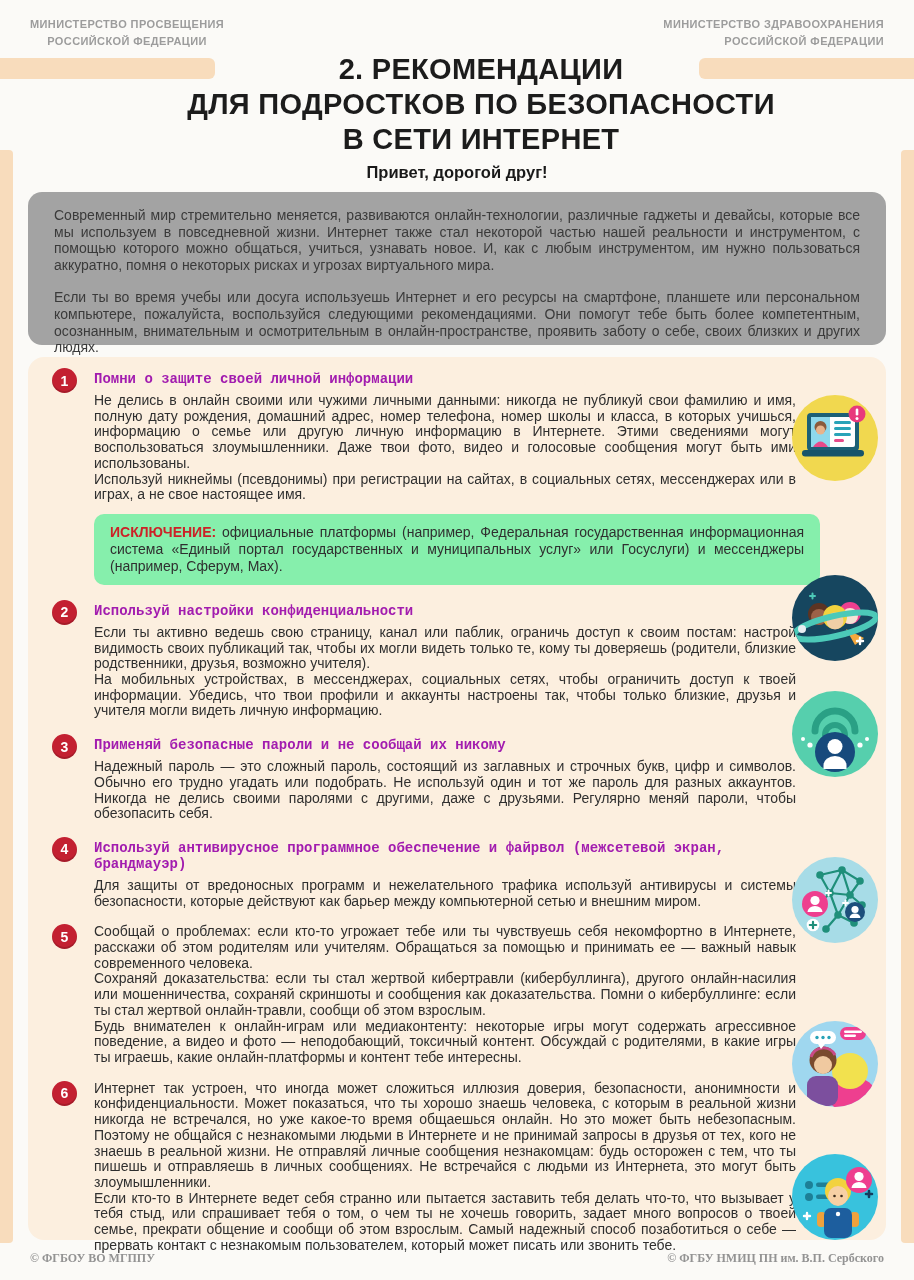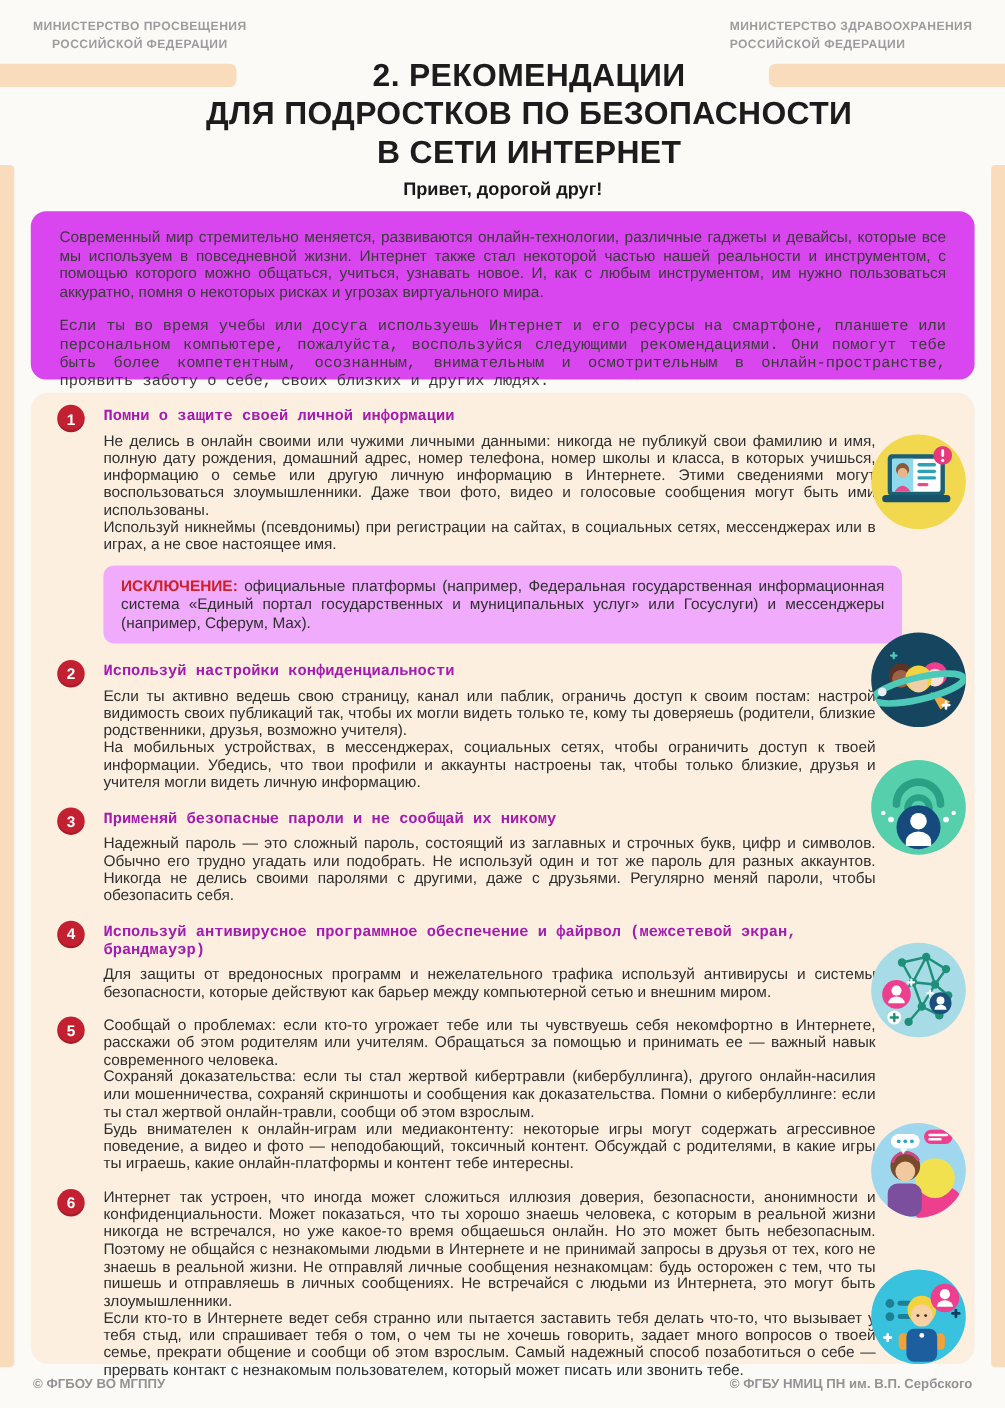--- a/index.html
+++ b/index.html
@@ -7,58 +7,58 @@
     width:914px;height:1280px;position:relative;overflow:hidden;
     background:#fbfaf7;
     font-family:"Liberation Sans", sans-serif;
     -webkit-font-smoothing:antialiased;
   }
   .pre{white-space:pre-line;}
   
   .ministry{position:absolute;top:16px;font-size:11px;font-weight:bold;color:#9c9c9c;
     letter-spacing:.4px;line-height:17px;}
   .ministry.left{left:30px;text-align:center;}
-  .ministry.right{right:30px;text-align:left;}
+  .ministry.right{right:30px;text-align:right;}
   
   .deco-bar{position:absolute;top:58px;height:21px;background:#f8dcbc;}
   .deco-bar.left{left:0;width:215px;border-radius:0 6px 6px 0;}
   .deco-bar.right{right:0;width:215px;border-radius:6px 0 0 6px;}
   .side-strip{position:absolute;top:150px;height:1093px;width:13px;background:#f8dcbc;}
   .side-strip.left{left:0;border-radius:0 4px 4px 0;}
   .side-strip.right{right:0;border-radius:4px 0 0 4px;}
   
   .page-title{position:absolute;top:52px;left:0;width:914px;text-align:center;
     font-size:29px;line-height:35px;font-weight:bold;color:#1c1c1c;letter-spacing:.3px;padding-left:24px;}
   .subtitle{position:absolute;top:163px;left:0;width:914px;text-align:center;
     font-size:16.5px;font-weight:bold;color:#191919;}
   
   .intro-box{position:absolute;left:28px;top:192px;width:858px;height:153px;
-    box-sizing:border-box;background:#d946ef;border-radius:14px;padding:15px 26px;}
+    box-sizing:border-box;background:#a3a3a3;border-radius:14px;padding:15px 26px;}
   .intro-box p{margin:0 0 16px 0;font-size:14px;line-height:16.6px;text-align:justify;color:#3a3a3a;}
-  .intro-box p:last-child{margin-bottom:0;font-family:Liberation Mono, monospace;}
+  .intro-box p:last-child{margin-bottom:0;}
   
   .panel{position:absolute;left:28px;top:357px;width:858px;height:883px;box-sizing:border-box;
     background:#fcefdf;border-radius:16px;padding:11px 0 0 24px;}
   .section{display:flex;margin-bottom:15px;}
   .num{flex:none;width:25px;height:25px;border-radius:50%;background:#c32031;color:#fff;
     font-size:14px;font-weight:bold;display:flex;align-items:center;justify-content:center;
     margin-right:17px;margin-top:0;box-shadow:inset 0 -2px 0 rgba(0,0,0,.15);}
   .sec-content{width:702px;}
   .sec-title{font-size:14px;font-weight:bold;color:#a21caf;margin:3px 0 6px;font-family:Liberation Mono, monospace;}
   p.body{margin:0;font-size:14px;line-height:15.7px;text-align:justify;color:#2f2f2f;}
-  .exception{background:#f0abfc;border-radius:10px;padding:10px 16px;margin-top:11px;
+  .exception{background:#86efac;border-radius:10px;padding:10px 16px;margin-top:11px;
     width:726px;box-sizing:border-box;font-size:14px;line-height:17px;text-align:justify;color:#2f2f2f;}
   .exc-label{color:#cc2127;font-weight:bold;}
   
   .illu{position:absolute;width:90px;height:90px;right:6px;}
   .illu svg{display:block;width:90px;height:90px;}
   #illu-1{top:36px;} #illu-2{top:216px;} #illu-3{top:332px;}
   #illu-4{top:498px;} #illu-5{top:662px;} #illu-6{top:795px;}
   
-  .footer-note{position:absolute;top:1251px;font-size:12px;font-weight:bold;color:#939393;}
+  .footer-note{position:absolute;top:1251px;font-size:12px;font-weight:bold;color:#939393;font-family:Liberation Serif, serif;}
   .footer-note.left{left:30px;}
   .footer-note.right{right:30px;}
 </style>
 </head>
 <body>
 
 <div class="ministry left pre">МИНИСТЕРСТВО ПРОСВЕЩЕНИЯ
 РОССИЙСКОЙ ФЕДЕРАЦИИ</div>
 <div class="ministry right pre">МИНИСТЕРСТВО ЗДРАВООХРАНЕНИЯ
 РОССИЙСКОЙ ФЕДЕРАЦИИ</div>

